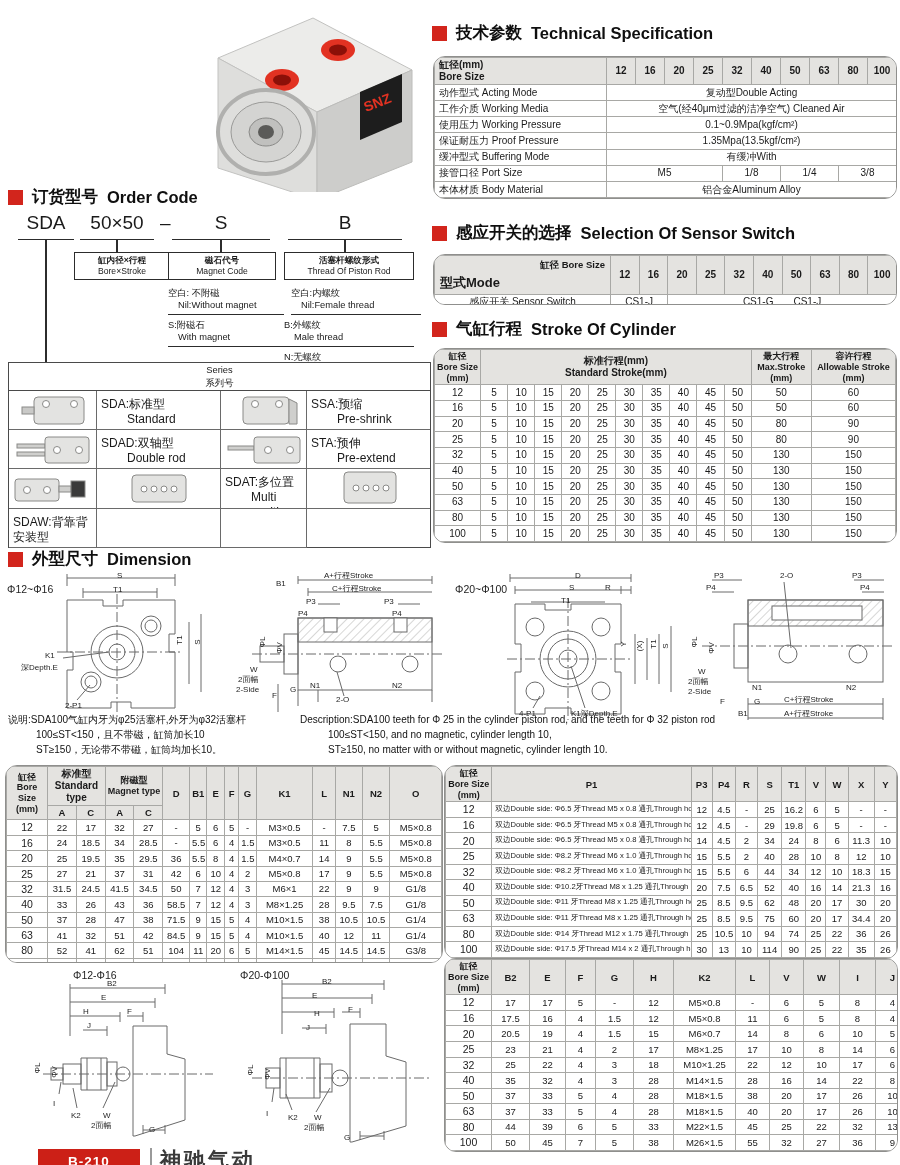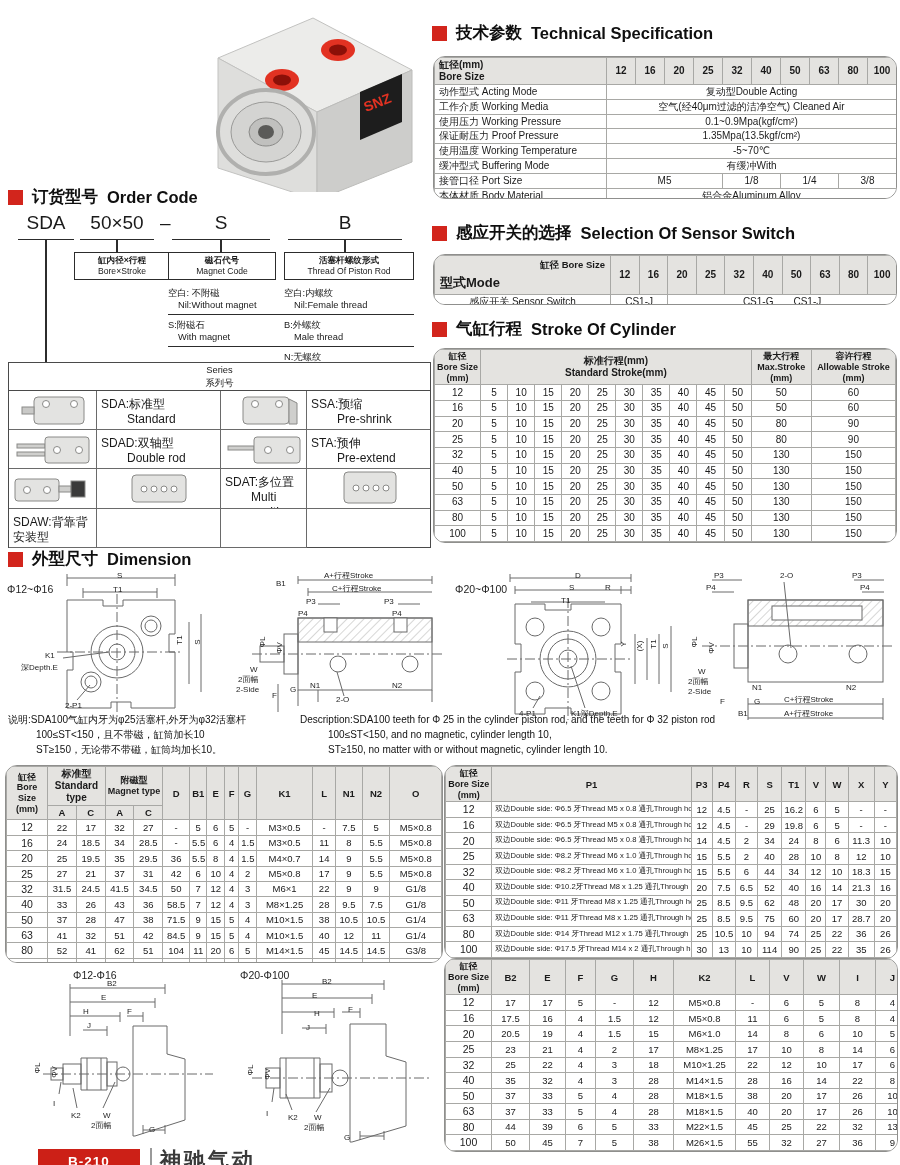--- a/index.html
+++ b/index.html
@@ -132,24 +132,20 @@
         </tr>
         <tr>
           <td>使用压力 Working Pressure</td>
           <td colspan="10">0.1~0.9Mpa(kgf/cm²)</td>
         </tr>
         <tr>
           <td>保证耐压力 Proof Pressure</td>
           <td colspan="10">1.35Mpa(13.5kgf/cm²)</td>
         </tr>
         <tr>
-          <td>使用温度 Working Temperature</td>
-          <td colspan="10">-5~70℃</td>
-        </tr>
-        <tr>
           <td>缓冲型式 Buffering Mode</td>
           <td colspan="10">有缓冲With</td>
         </tr>
         <tr>
           <td>接管口径 Port Size</td>
           <td colspan="4">M5</td>
           <td colspan="2">1/8</td>
           <td colspan="2">1/4</td>
           <td colspan="2">3/8</td>
         </tr>
@@ -184,21 +180,21 @@
     <div style="font-weight:normal">Thread Of Piston Rod</div>
   </div>
   <div class="oc-opt" style="left:160px;top:76px;width:116px">
     <div>空白: 不附磁</div>
     <div class="l2">Nil:Without magnet</div>
   </div>
   <div class="oc-opt" style="left:160px;top:108px;width:116px">
     <div>S:附磁石</div>
     <div class="l2">With magnet</div>
   </div>
-  <div class="oc-opt" style="left:276px;top:76px;width:130px">
+  <div class="oc-opt" style="left:283px;top:76px;width:130px">
     <div>空白:内螺纹</div>
     <div class="l2">Nil:Female thread</div>
   </div>
   <div class="oc-opt" style="left:276px;top:108px;width:130px">
     <div>B:外螺纹</div>
     <div class="l2">Male thread</div>
   </div>
   <div class="oc-opt" style="left:276px;top:140px;width:130px">
     <div>N:无螺纹</div>
     <div class="l2">No thread</div>
@@ -1024,21 +1020,21 @@
         <tr>
           <td>63</td>
           <td>双边Double side: Φ11 牙Thread M8 x 1.25 通孔Through hole: Φ6.5</td>
           <td>25</td>
           <td>8.5</td>
           <td>9.5</td>
           <td>75</td>
           <td>60</td>
           <td>20</td>
           <td>17</td>
-          <td>28.7</td>
+          <td>34.4</td>
           <td>20</td>
         </tr>
         <tr>
           <td>80</td>
           <td>双边Double side: Φ14 牙Thread M12 x 1.75 通孔Through hole: Φ9.2</td>
           <td>25</td>
           <td>10.5</td>
           <td>10</td>
           <td>94</td>
           <td>74</td>
@@ -1187,21 +1183,21 @@
           <td>8</td>
           <td>4</td>
         </tr>
         <tr>
           <td>20</td>
           <td>20.5</td>
           <td>19</td>
           <td>4</td>
           <td>1.5</td>
           <td>15</td>
-          <td>M6×1.0</td>
+          <td>M6×0.7</td>
           <td>14</td>
           <td>8</td>
           <td>6</td>
           <td>10</td>
           <td>5</td>
         </tr>
         <tr>
           <td>25</td>
           <td>23</td>
           <td>21</td>

